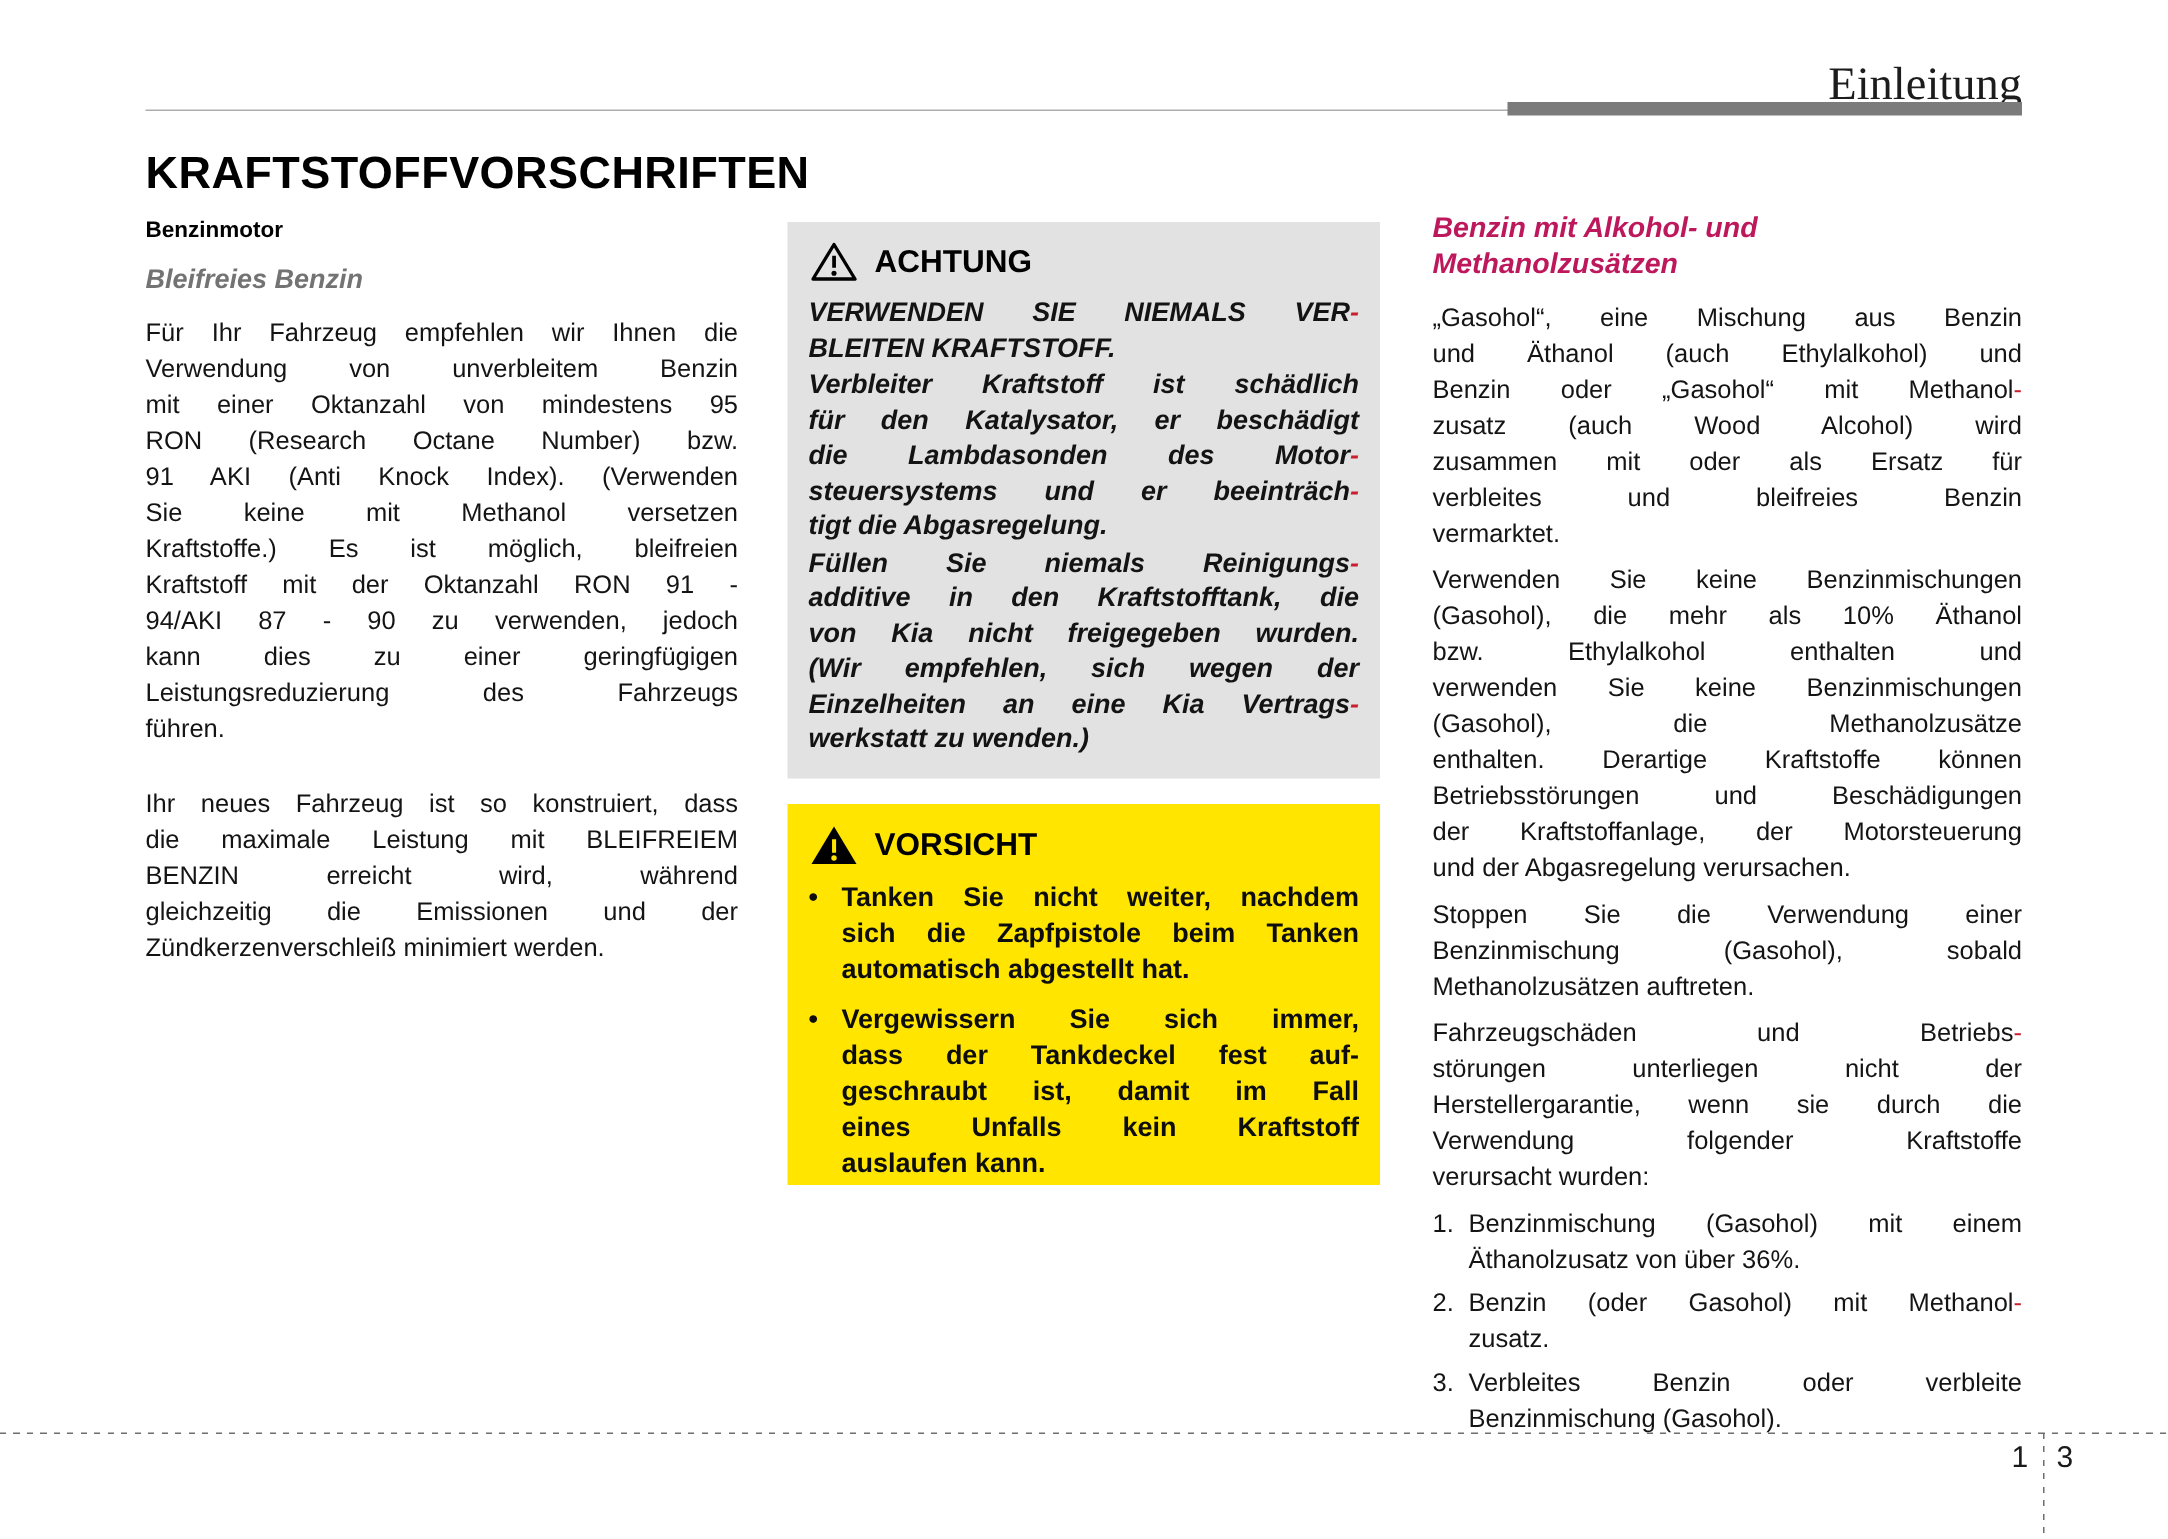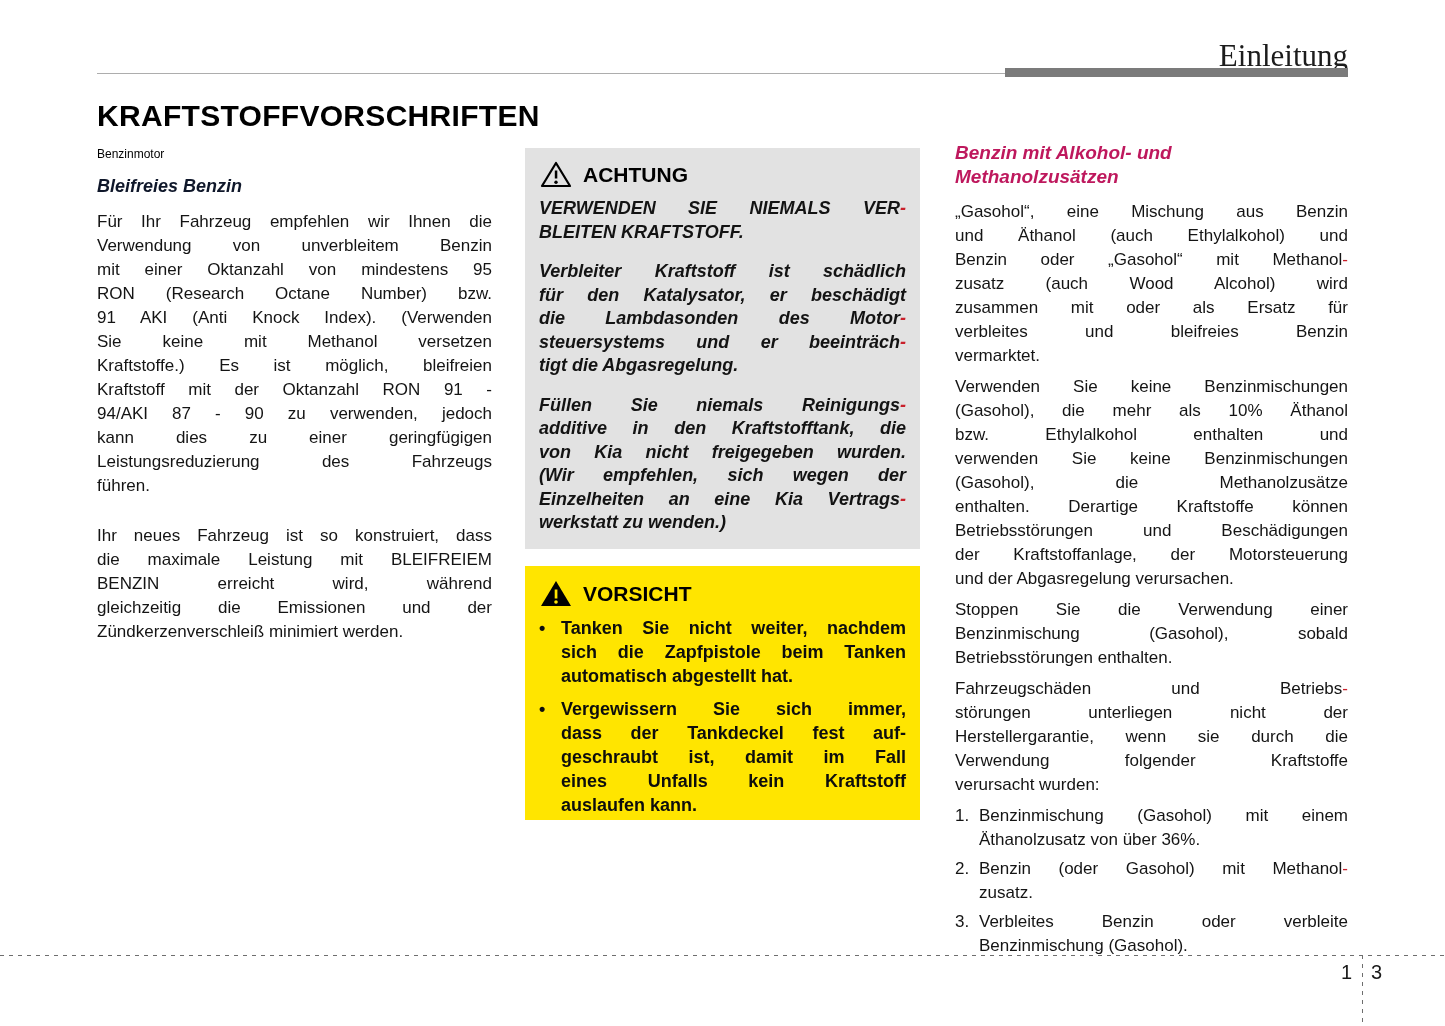--- a/index.html
+++ b/index.html
@@ -27,32 +27,32 @@
   .col-left  { position:absolute; left:97px;  top:142px; width:395px; }
   .col-mid   { position:absolute; left:525px; top:148px; width:395px; }
   .col-right { position:absolute; left:955px; top:141px; width:393px; }
 
   
   .jline { text-align:justify; text-align-last:justify; -moz-text-align-last:justify; }
   .jline.last { text-align-last:left; -moz-text-align-last:left; }
   .red-hyphen { color:#c9202b; }
 
   
-  .benzinmotor { font-size:12px; font-weight:normal; color:#000; line-height:24px; margin-bottom:9px; }
-  .bleifrei { font-size:18px; font-weight:bold; font-style:italic; color:#0f172a; line-height:22px; margin-bottom:13px; }
+  .benzinmotor { font-size:15px; font-weight:bold; color:#000; line-height:24px; margin-bottom:9px; }
+  .bleifrei { font-size:18px; font-weight:bold; font-style:italic; color:#737373; line-height:22px; margin-bottom:13px; }
   .col-left .para { font-size:17px; line-height:24px; color:#141414; }
   .col-left .para + .para { margin-top:26px; }
 
   
   .achtung-box { background:#e2e2e2; padding:12px 14px 14px; }
   .box-header { display:flex; align-items:center; gap:10px; margin-bottom:7px; }
   .box-title { font-size:21px; font-weight:bold; color:#000; }
   .warn-icon { flex:none; display:block; }
   .achtung-box .para { font-size:18px; font-weight:bold; font-style:italic; line-height:23.5px; color:#131313; }
-  .achtung-box .para + .para { margin-top:16px; }
+  .achtung-box .para + .para { margin-top:1px; }
 
   .vorsicht-box { background:#ffe500; margin-top:17px; padding:13px 14px 3px; }
   .vorsicht-box .bullet { display:flex; font-size:18px; font-weight:bold; line-height:24px; color:#0d0d0d; }
   .vorsicht-box .bullet + .bullet { margin-top:9px; }
   .bullet-marker { width:22px; flex:none; }
   .bullet-text { flex:1; min-width:0; }
 
   
   .right-heading { font-size:19px; font-weight:bold; font-style:italic; line-height:24px; color:#be185d; margin-bottom:11px; }
   .right-heading .jline { text-align:left; text-align-last:left; -moz-text-align-last:left; }
@@ -205,21 +205,21 @@
           <div class="jline">verwenden Sie keine Benzinmischungen</div>
           <div class="jline">(Gasohol), die Methanolzusätze</div>
           <div class="jline">enthalten. Derartige Kraftstoffe können</div>
           <div class="jline">Betriebsstörungen und Beschädigungen</div>
           <div class="jline">der Kraftstoffanlage, der Motorsteuerung</div>
           <div class="jline last">und der Abgasregelung verursachen.</div>
         </div>
         <div class="para">
           <div class="jline">Stoppen Sie die Verwendung einer</div>
           <div class="jline">Benzinmischung (Gasohol), sobald</div>
-          <div class="jline last">Betriebsstörungen enthalten.</div>
+          <div class="jline last">Methanolzusätzen auftreten.</div>
         </div>
         <div class="para">
           <div class="jline">Fahrzeugschäden und Betriebs<span class="red-hyphen">-</span></div>
           <div class="jline">störungen unterliegen nicht der</div>
           <div class="jline">Herstellergarantie, wenn sie durch die</div>
           <div class="jline">Verwendung folgender Kraftstoffe</div>
           <div class="jline last">verursacht wurden:</div>
         </div>
       </div>
     <div class="numlist">

